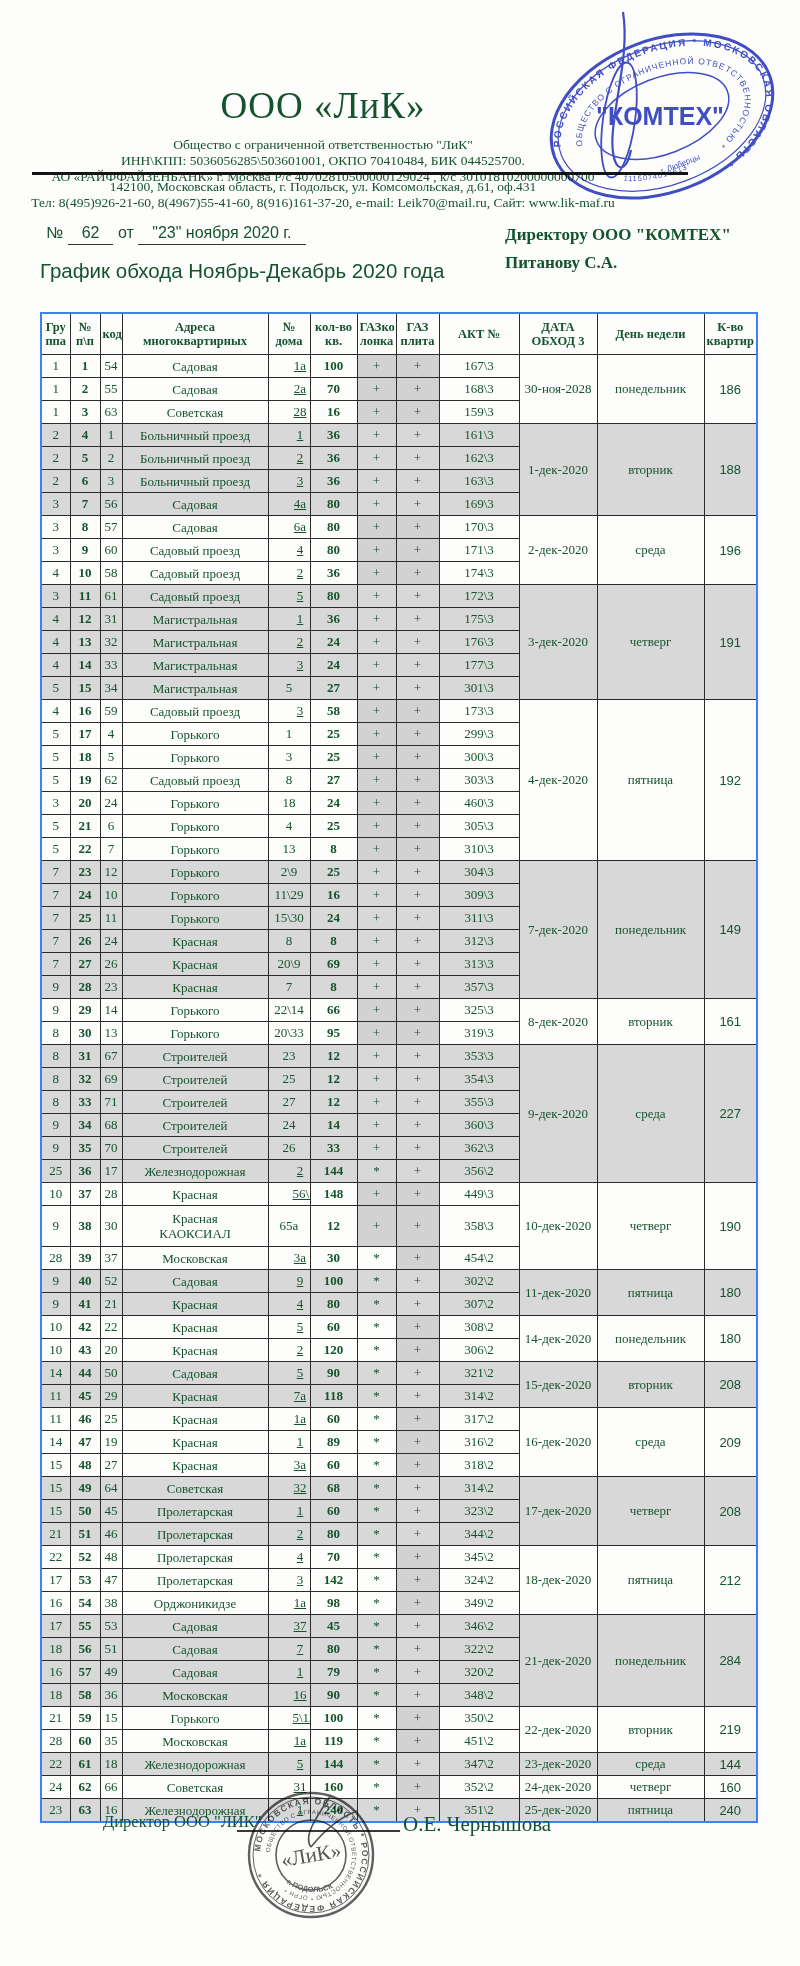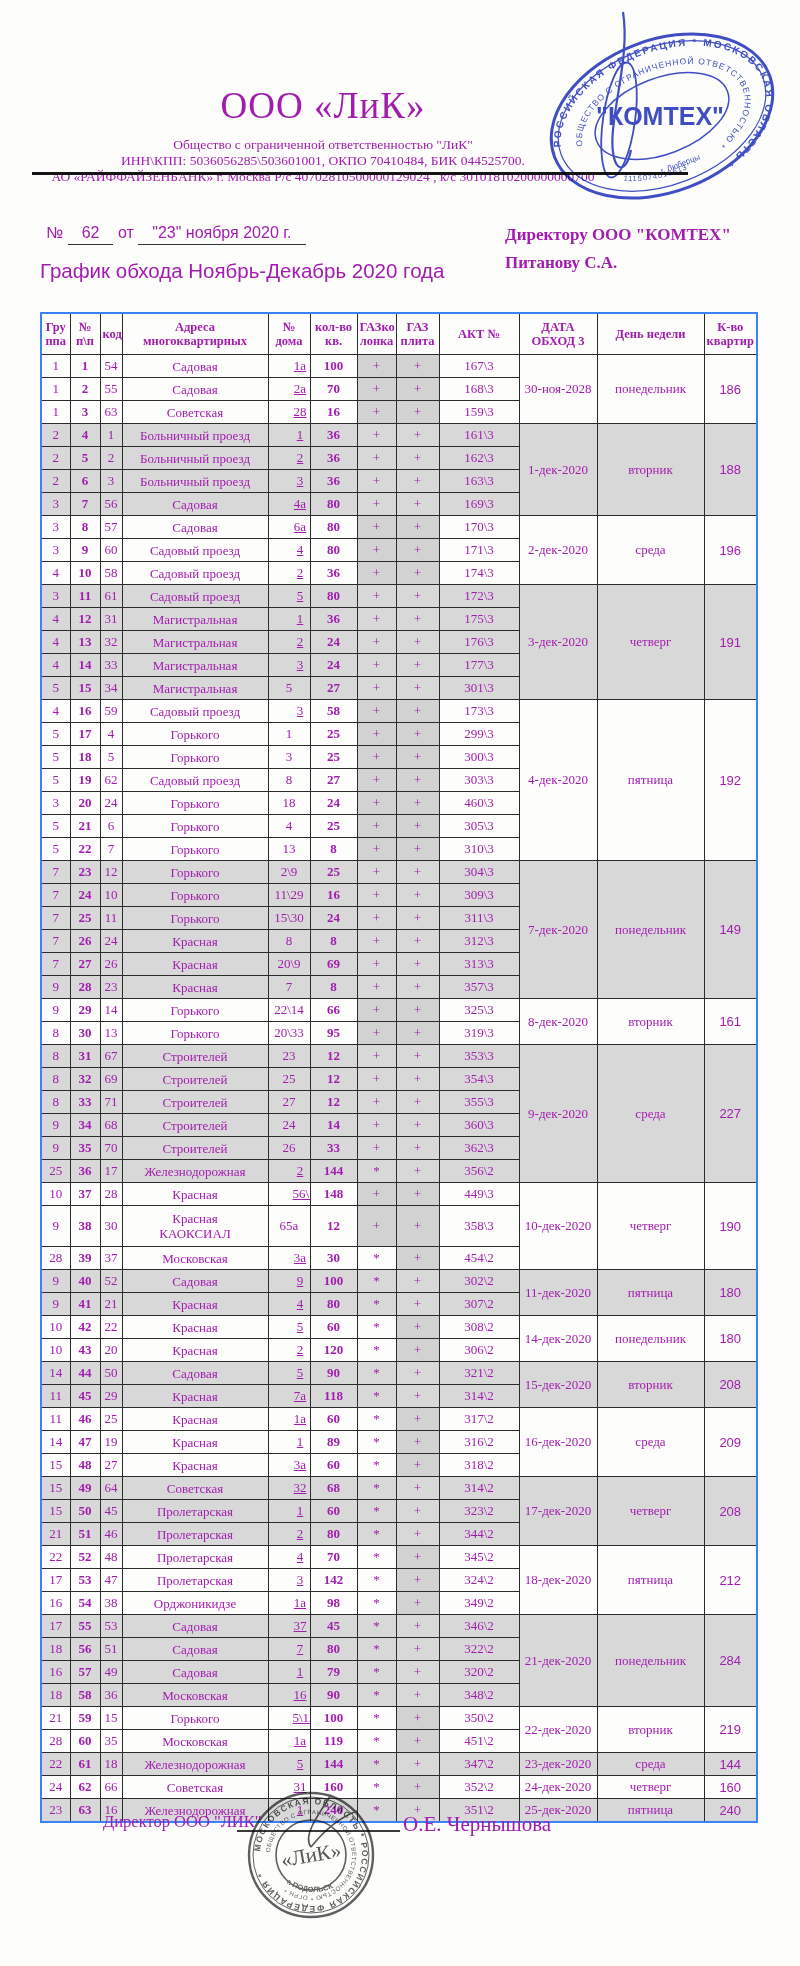--- a/index.html
+++ b/index.html
@@ -1,17 +1,17 @@
 <!DOCTYPE html>
 <html><head>
 <meta charset="utf-8">
 <style>
   html,body{margin:0;padding:0;background:#e8e8e8;}
   .page{position:relative;width:800px;height:1966px;background:#fdfdfb;margin:0 auto;overflow:hidden;
-        font-family:"Liberation Serif","DejaVu Serif",serif;color:#a21caf;}
+        font-family:"Liberation Serif","DejaVu Serif",serif;color:#14532d;}
   
   .letterhead{position:absolute;left:28px;top:84px;width:590px;text-align:center;}
   .lh-name{font-size:37px;letter-spacing:1px;margin:0 0 10px 0;font-weight:400;}
   .lh-line{font-size:13.5px;line-height:16px;white-space:nowrap;}
   .lh-rule{position:absolute;left:32px;top:172px;width:656px;height:3px;background:#151515;}
   .lh-bottom{position:absolute;left:28px;top:179px;width:590px;text-align:center;}
   
   .letter-no{position:absolute;left:46px;top:224px;font-family:"Liberation Sans","DejaVu Sans",sans-serif;
              font-size:16px;}
   .u-seg{display:inline-block;border-bottom:1.5px solid #333;padding:0 14px 2px 14px;}
@@ -51,20 +51,24 @@
 
 <div class="page">
 
   <div class="letterhead">
     <div class="lh-name">ООО «ЛиК»</div>
     <div class="lh-line">Общество с ограниченной ответственностью "ЛиК"</div>
     <div class="lh-line">ИНН\КПП: 5036056285\503601001, ОКПО 70410484, БИК 044525700.</div>
     <div class="lh-line">АО «РАЙФФАЙЗЕНБАНК» г. Москва Р/с 40702810500000129024 , к/с 30101810200000000700</div>
   </div>
   <div class="lh-rule"></div>
+  <div class="lh-bottom">
+    <div class="lh-line">142100, Московская область, г. Подольск, ул. Комсомольская, д.61, оф.431</div>
+    <div class="lh-line">Тел: 8(495)926-21-60, 8(4967)55-41-60,  8(916)161-37-20, e-mail: Leik70@mail.ru, Сайт: www.lik-maf.ru</div>
+  </div>
 
   <svg class="stamp stamp-top" width="258" height="212" viewBox="0 0 258 212" style="opacity:.9">
     <defs>
       <path id="tp-out" d="M 22,110 a 107,68 0 1,1 214,0 a 107,68 0 1,1 -214,0"></path>
       <path id="tp-in" d="M 44,110 a 85,50 0 1,1 170,0 a 85,50 0 1,1 -170,0"></path>
       <path id="tp-num" d="M 60,146 a 80,40 0 0,0 140,-4"></path>
     </defs>
     <g stroke="#2b3ac0" fill="none" transform="rotate(-21 129 106)">
       <ellipse cx="129" cy="106" rx="115" ry="76" stroke-width="3"></ellipse>
       <ellipse cx="129" cy="106" rx="108" ry="69" stroke-width="1.2"></ellipse>

